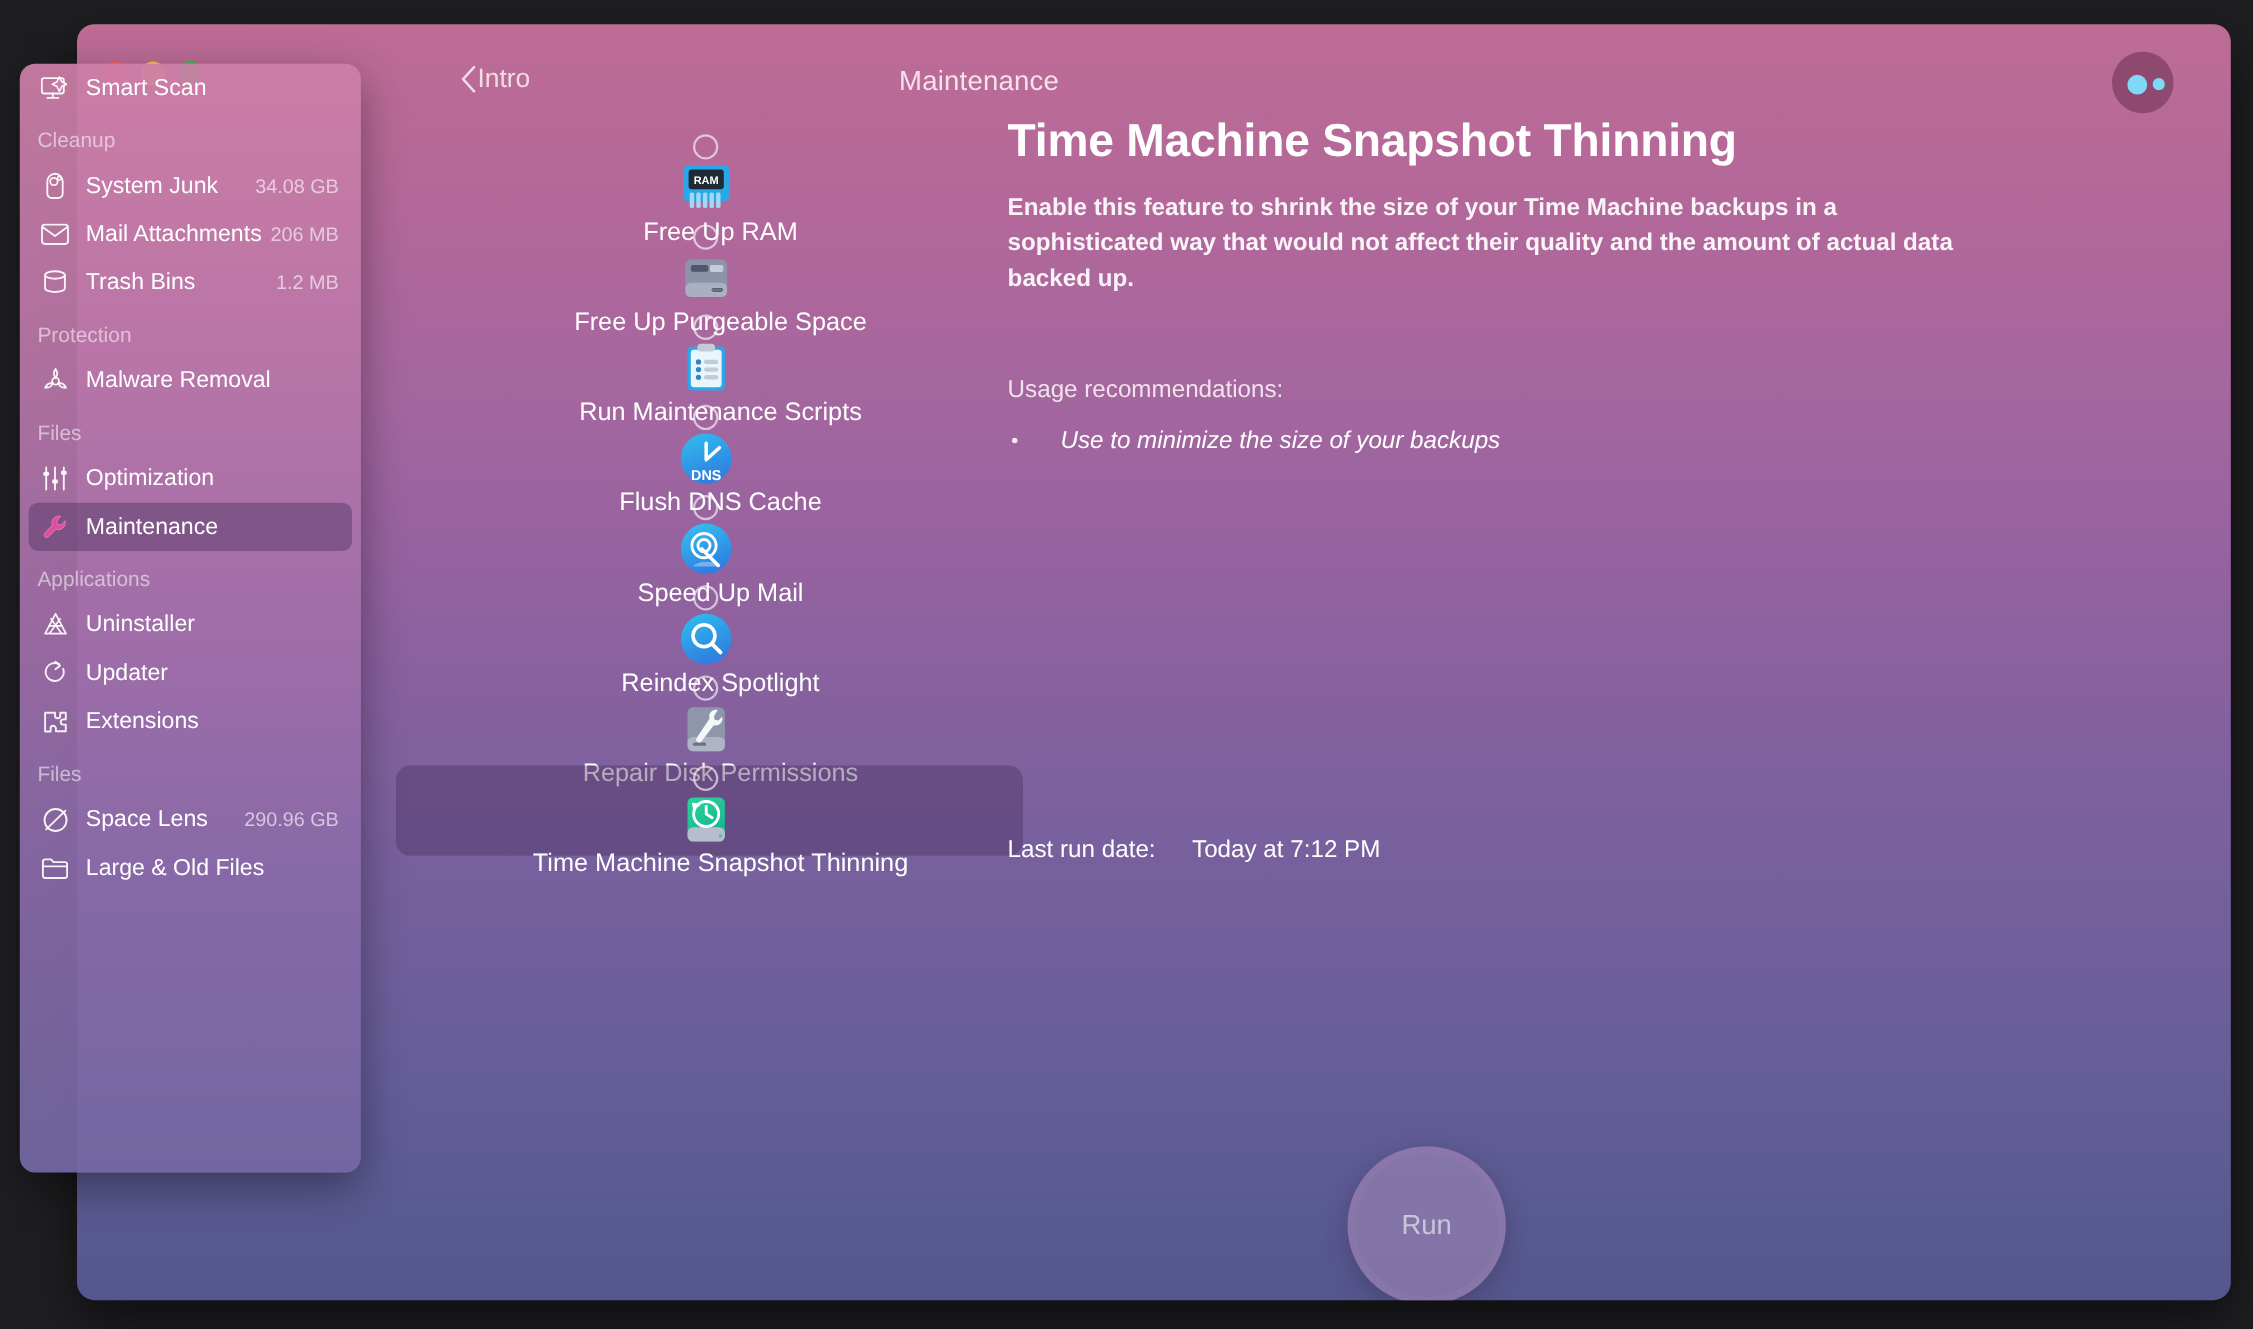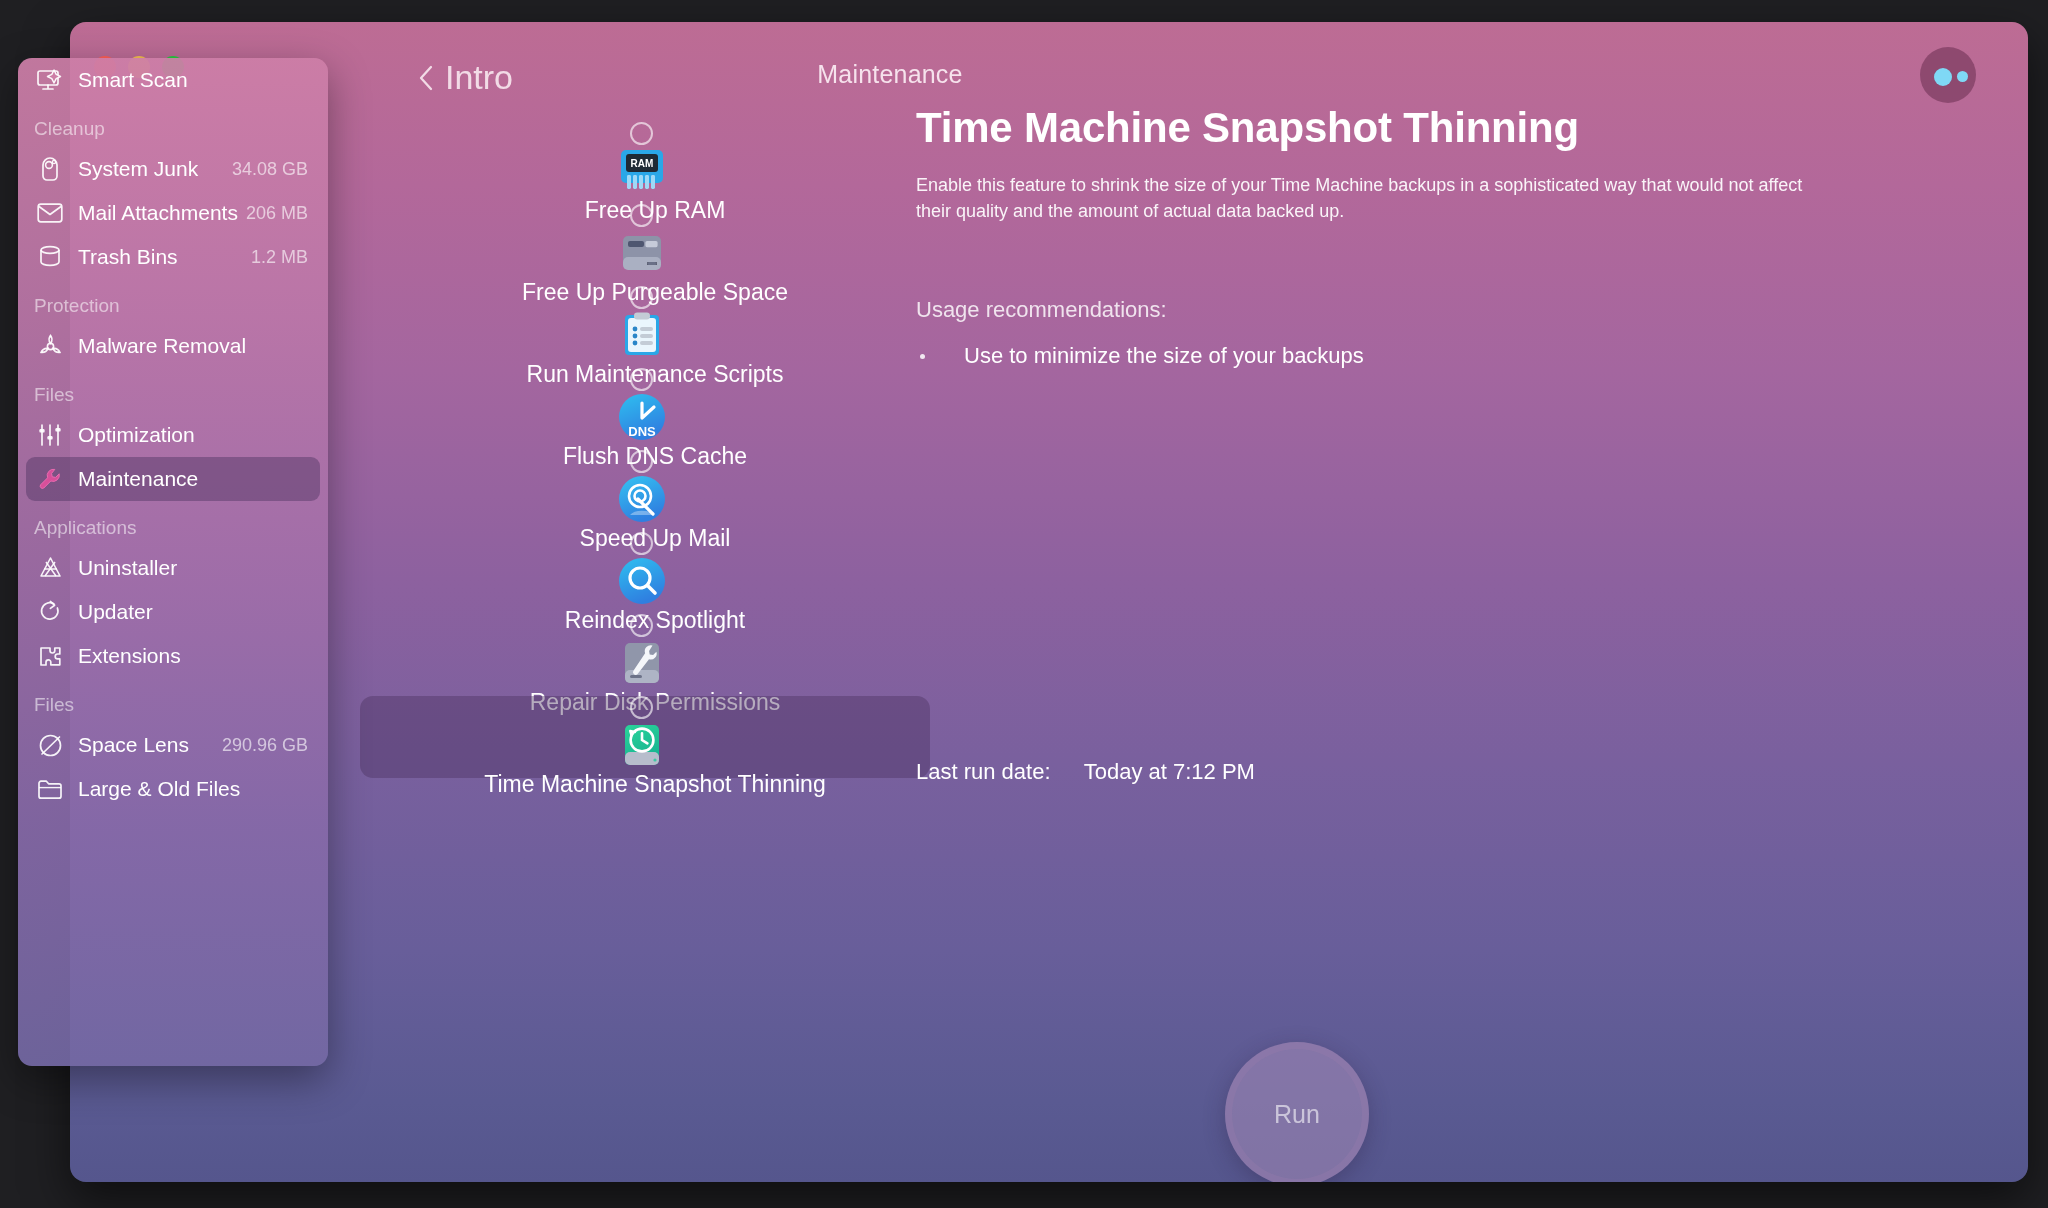--- a/index.html
+++ b/index.html
@@ -36,22 +36,22 @@
   .traffic{
     position:absolute; top:34px;
     width:22px; height:22px; border-radius:50%;
   }
   #tl-close { left:24px;  background:#ff5f57; }
   #tl-min   { left:58px;  background:#f5bf4f; }
   #tl-max   { left:92px;  background:#29c83f; }
 
   #back-link{
     position:absolute; left:348px; top:36px;
-    display:flex; align-items:center; gap:11px;
-    color:#f2dbe6; font-size:34px; cursor:pointer;
+    display:flex; align-items:center; 
+    color:#f2dbe6; font-size:24px; cursor:pointer;
   }
   #back-chevron{ display:block; width:16px; height:26px; }
 
   #window-title{
     position:absolute; left:0; top:38px; width:100%;
     text-align:center; color:#f6e2ec; font-size:25px;
     letter-spacing:.2px;
   }
   #window-title.shift { left:120px; width:1400px; }
 
@@ -130,31 +130,31 @@
   
   #detail{
     position:absolute; left:846px; top:82px;
     width:1010px;
   }
   #detail-title{
     color:#ffffff; font-size:42px; font-weight:bold;
     letter-spacing:-.2px; margin-bottom:20px;
   }
   #detail-desc{
-    color:rgba(255,255,255,.93); font-size:18px;
-    line-height:1.47; width:895px;
+    color:rgba(255,255,255,.93); font-size:22px;
+    line-height:1.47; width:895px;font-weight:bold;
   }
   #usage-heading{
     color:rgba(255,255,255,.82); font-size:22px;
     margin-top:72px;
   }
   #usage-list{ list-style:none; margin-top:20px; }
   .usage-item{
     position:relative; color:#ffffff; font-size:22px;
-    padding-left:48px; margin-bottom:10px;
+    padding-left:48px; margin-bottom:10px;font-style:italic;
   }
   .usage-bullet{
     position:absolute; left:4px; top:11px;
     width:5px; height:5px; border-radius:50%;
     background:rgba(255,255,255,.85);
   }
   #last-run{
     position:absolute; left:0; top:655px;
     color:#ffffff; font-size:22px; white-space:nowrap;
   }

